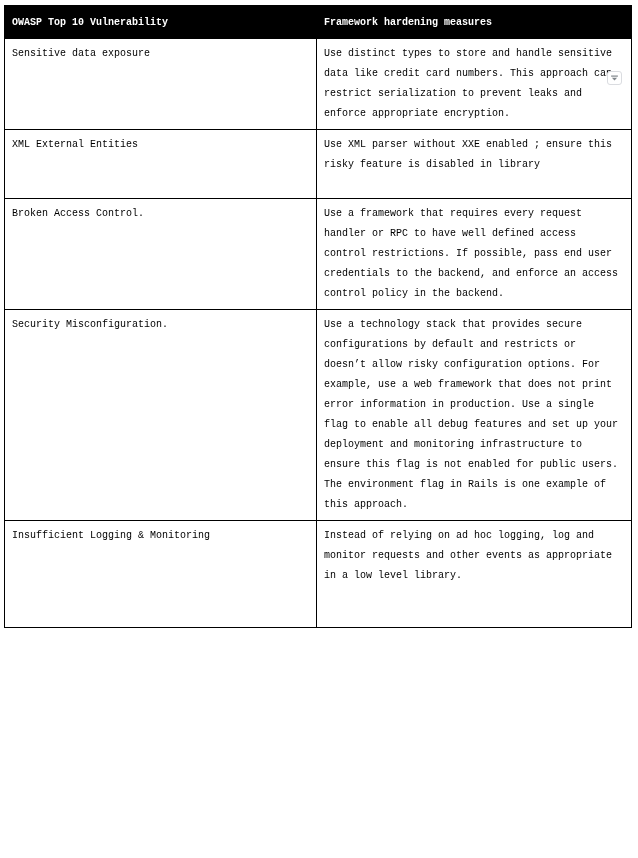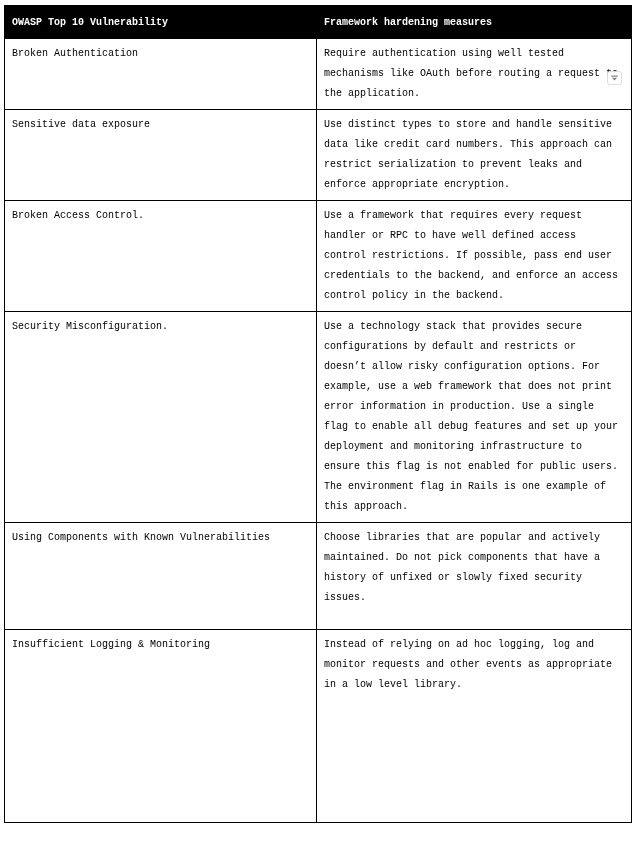--- a/index.html
+++ b/index.html
@@ -106,38 +106,34 @@
         <col class="c2">
       </colgroup>
     <thead>
       <tr>
         <th>OWASP Top 10 Vulnerability</th>
         <th>Framework hardening measures</th>
       </tr>
     </thead>
     <tbody>
         <tr>
-          <td>Broken Authentication</td>
-          <td>Require authentication using well tested mechanisms like OAuth before routing a request to the application.</td>
+          <td>Sensitive data exposure</td>
+          <td>Use distinct types to store and handle sensitive data like credit card numbers. This approach can restrict serialization to prevent leaks and enforce appropriate encryption.</td>
         </tr>
         <tr>
-          <td>Sensitive data exposure</td>
-          <td>Use distinct types to store and handle sensitive data like credit card numbers. This approach can restrict serialization to prevent leaks and enforce appropriate encryption.</td>
+          <td>XML External Entities</td>
+          <td>Use XML parser without XXE enabled ; ensure this risky feature is disabled in library</td>
         </tr>
         <tr>
           <td>Broken Access Control.</td>
           <td>Use a framework that requires every request handler or RPC to have well defined access control restrictions. If possible, pass end user credentials to the backend, and enforce an access control policy in the backend.</td>
         </tr>
         <tr>
           <td>Security Misconfiguration.</td>
           <td>Use a technology stack that provides secure configurations by default and restricts or doesn’t allow risky configuration options. For example, use a web framework that does not print error information in production. Use a single flag to enable all debug features and set up your deployment and monitoring infrastructure to ensure this flag is not enabled for public users. The environment flag in Rails is one example of this approach.</td>
-        </tr>
-        <tr>
-          <td>Using Components with Known Vulnerabilities</td>
-          <td>Choose libraries that are popular and actively maintained. Do not pick components that have a history of unfixed or slowly fixed security issues.</td>
         </tr>
         <tr>
           <td>Insufficient Logging &amp; Monitoring</td>
           <td>Instead of relying on ad hoc logging, log and monitor requests and other events as appropriate in a low level library.</td>
         </tr>
       </tbody>
   </table>
 
   <div class="marker-box">
     <svg width="9" height="9" viewBox="0 0 12 12">

